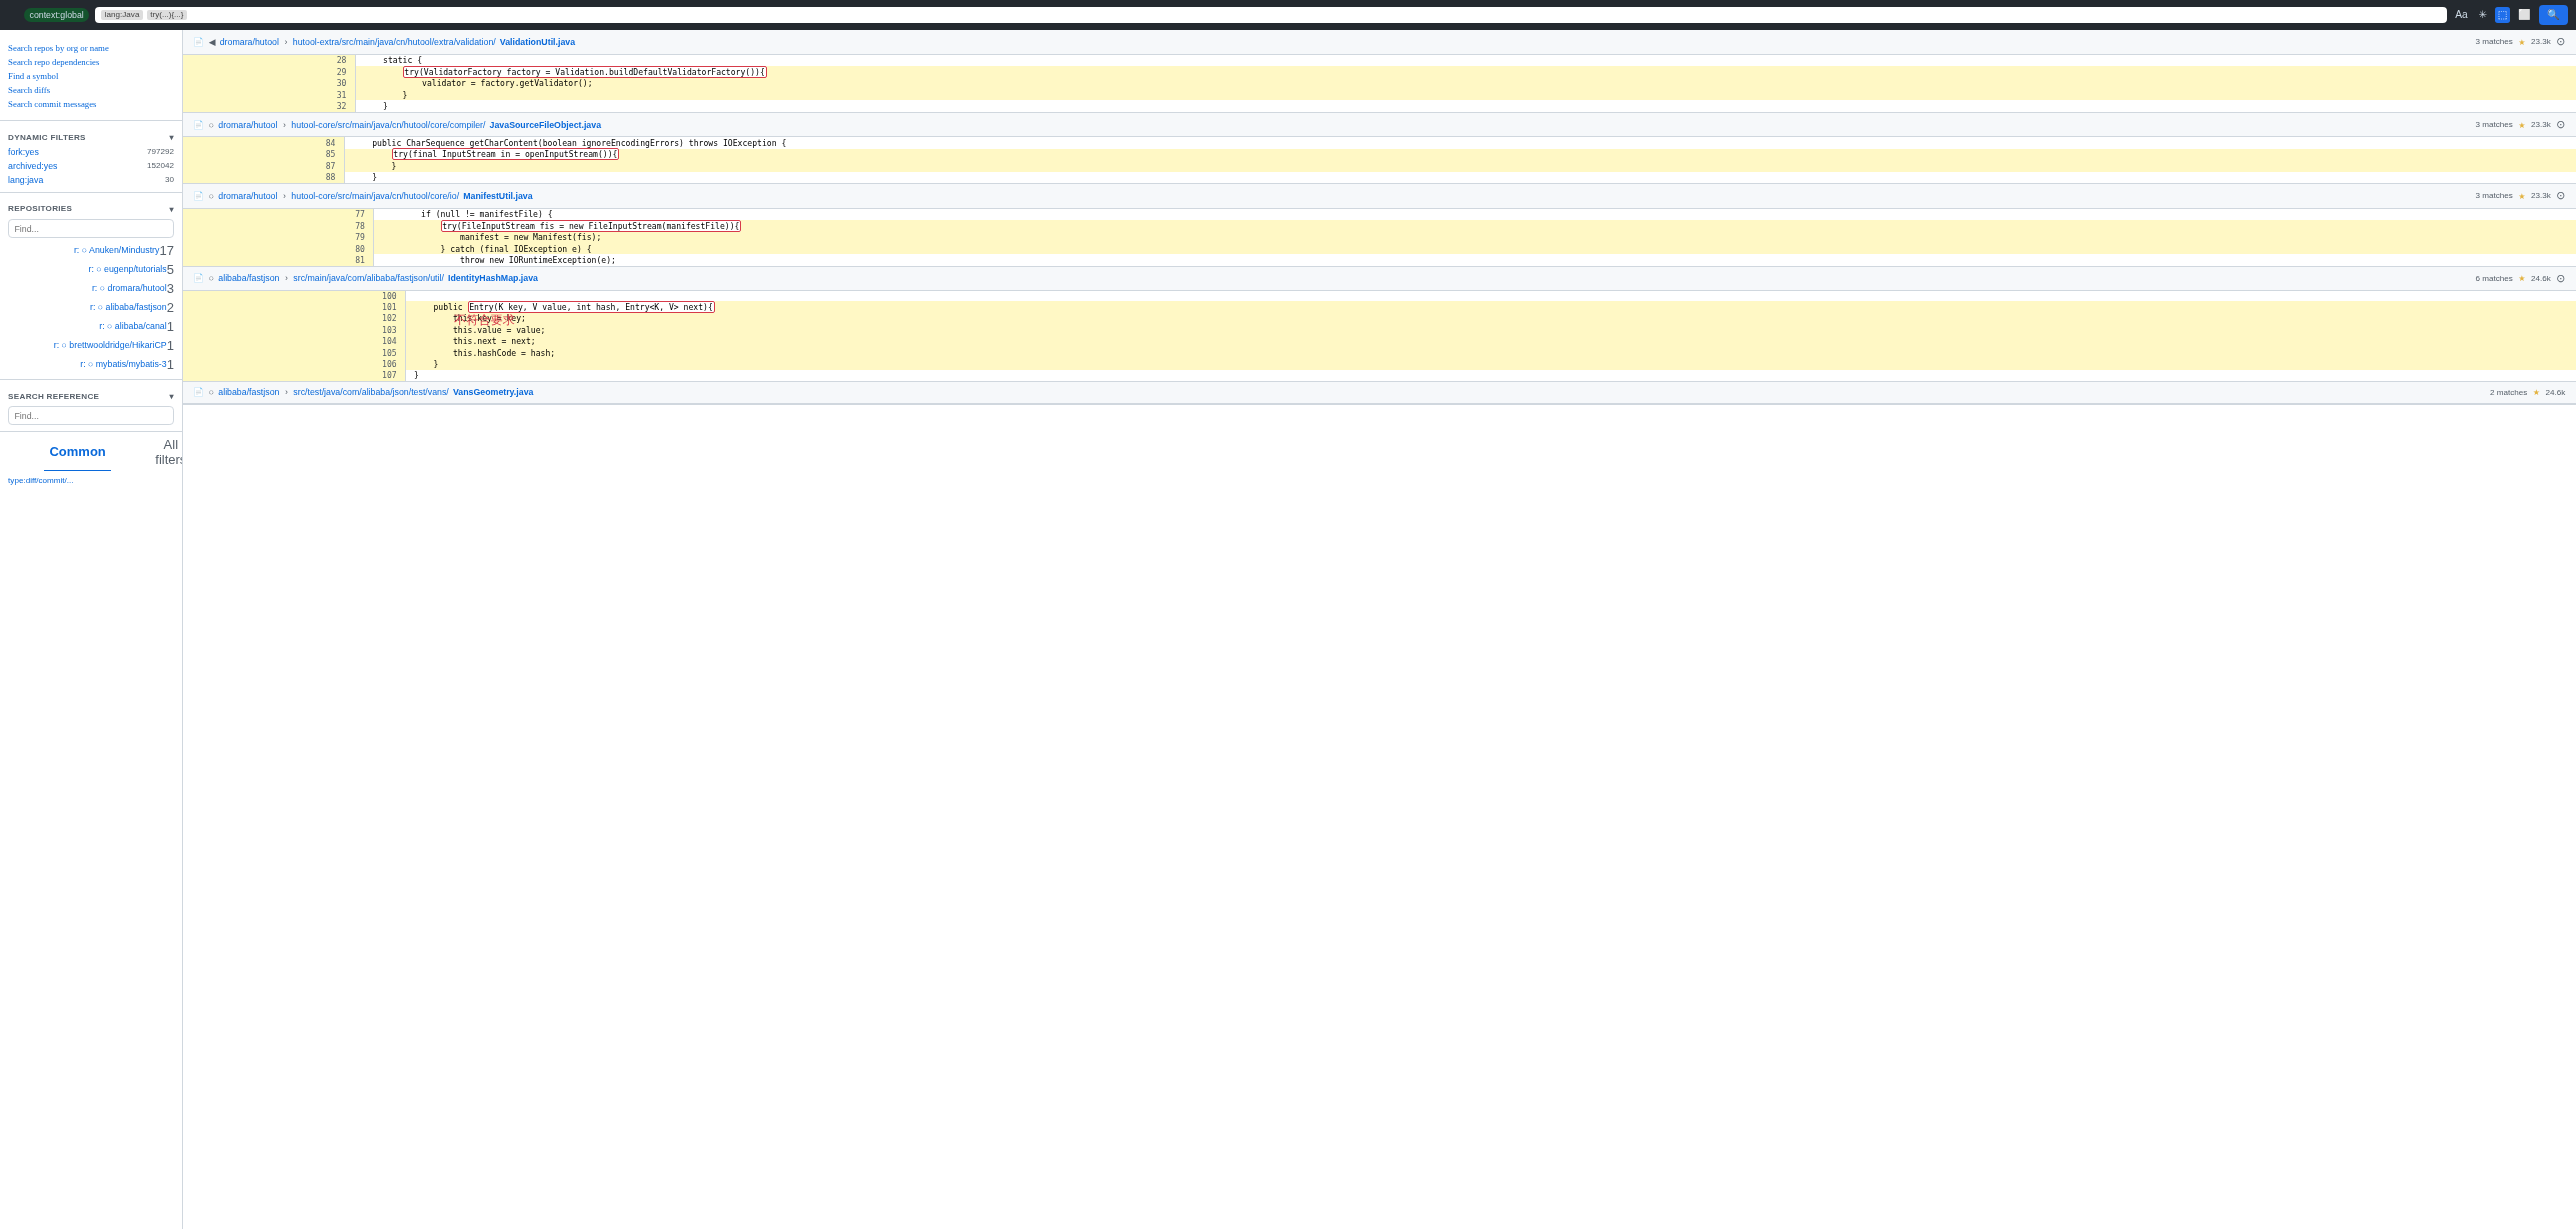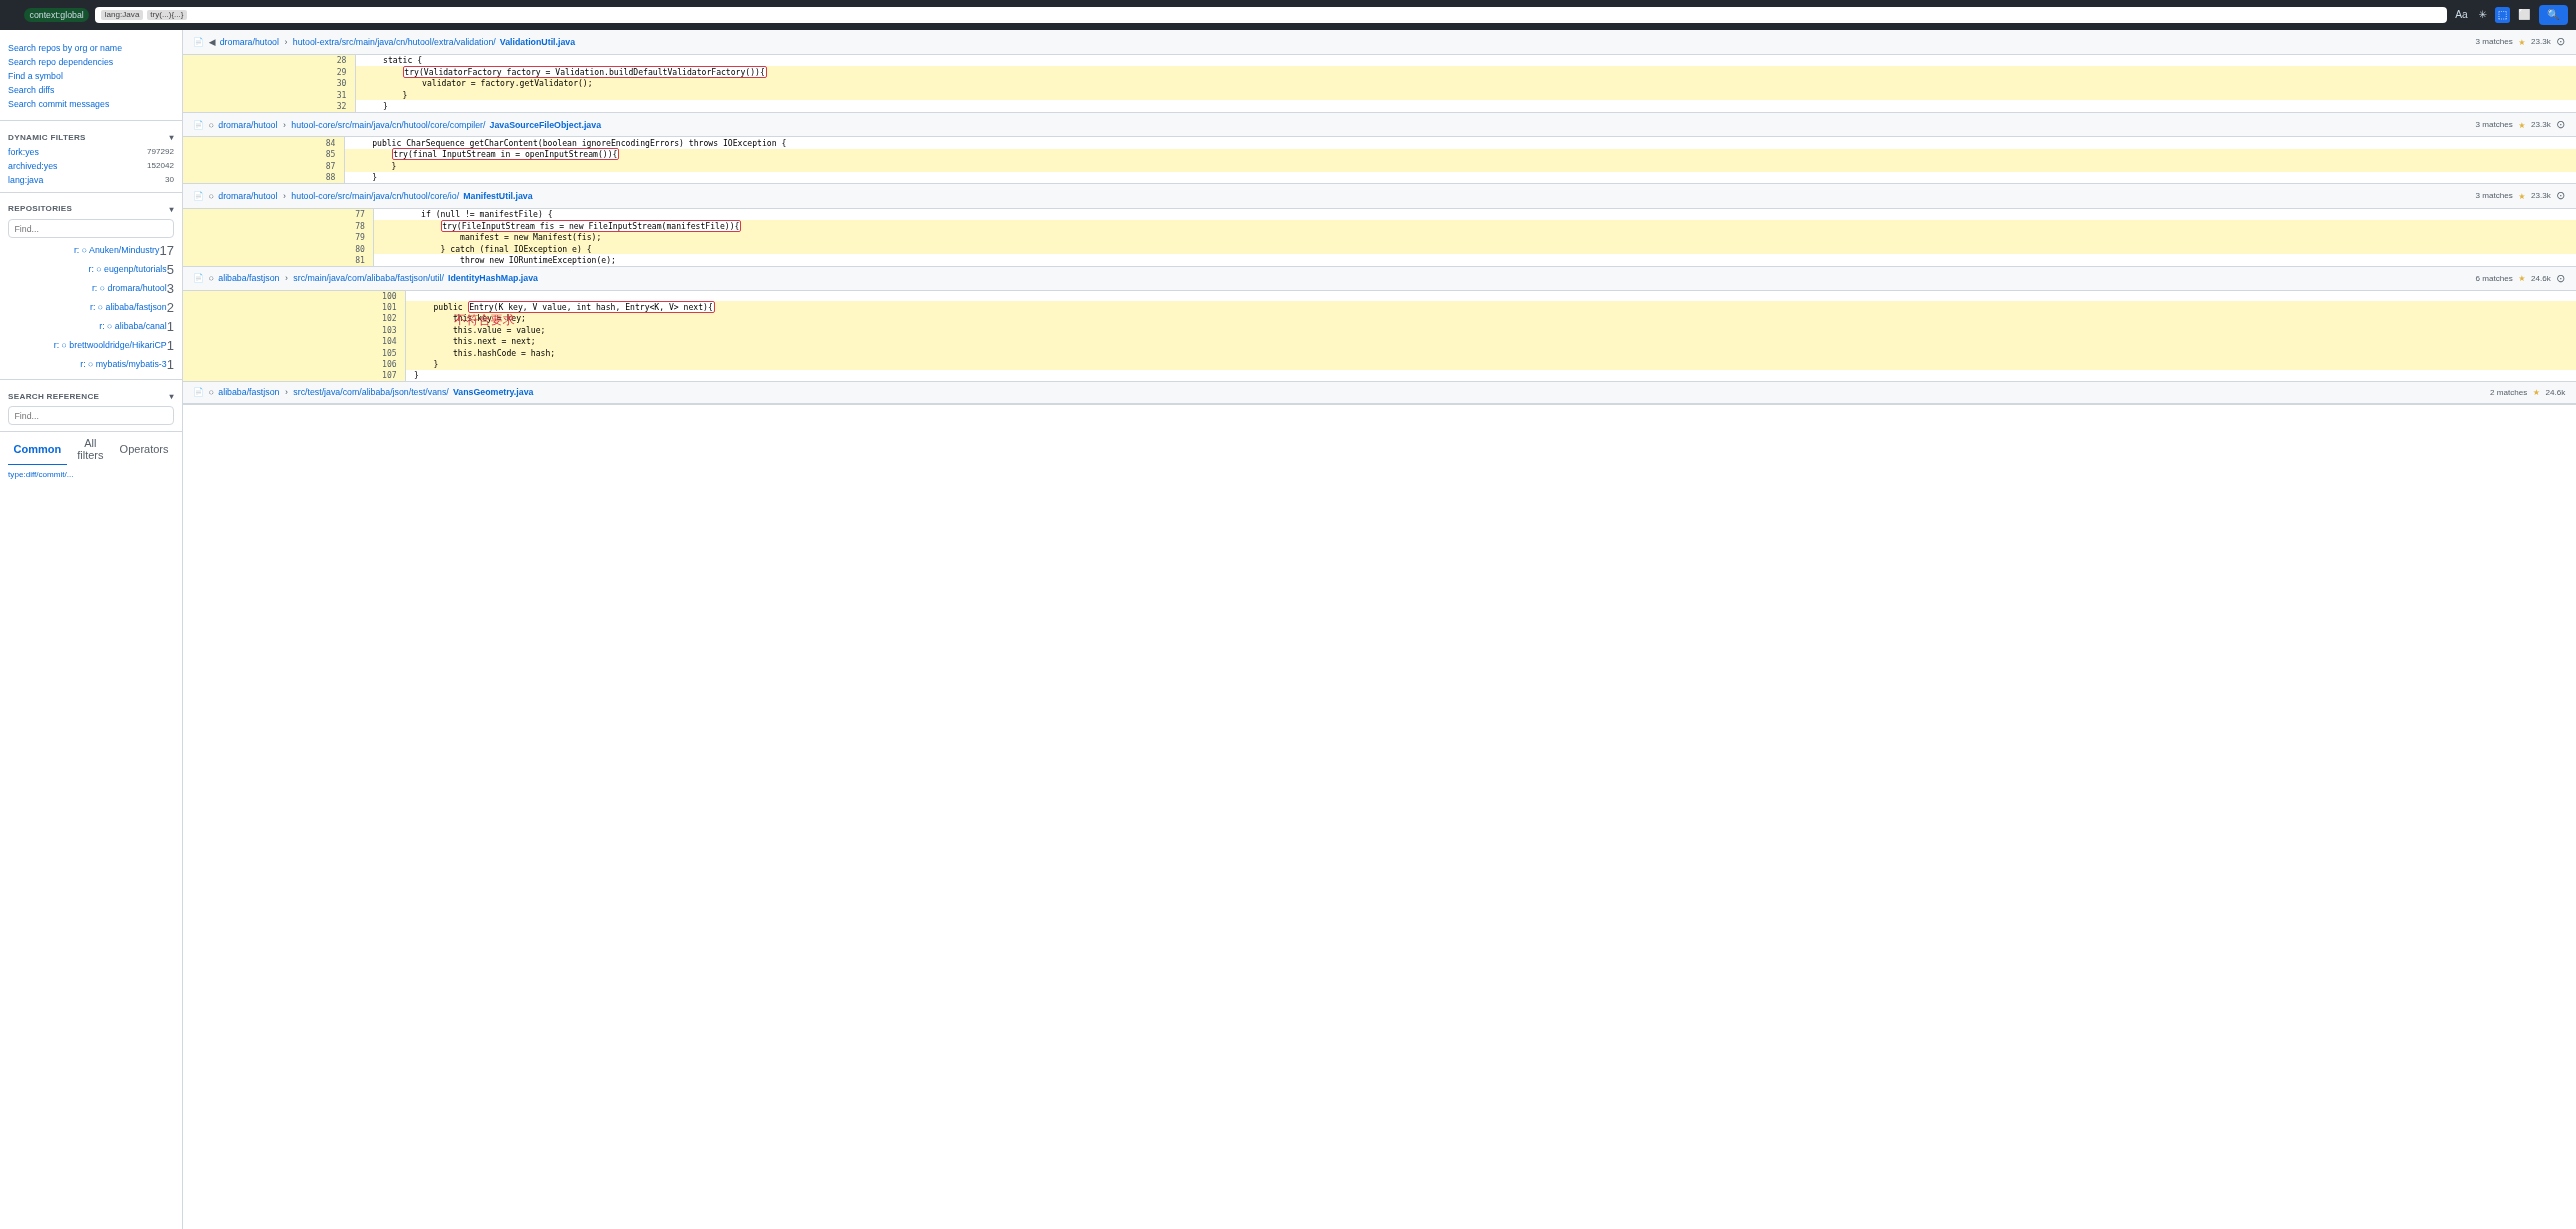--- a/index.html
+++ b/index.html
@@ -14,33 +14,33 @@
     .top-icons { display: flex; gap: 5.4px; align-items: center; }
     .top-icon-btn { background: none; border: none; color: #cdd9e5; cursor: pointer; font-size: 10.2px; padding: 2.7px; border-radius: 2.7px; }
     .top-icon-btn.active { background: #1f6feb; color: #fff; }
     .search-btn { background: #1f6feb; border: none; color: #fff; border-radius: 4.1px; padding: 4.1px 8.1px; cursor: pointer; font-size: 10.2px; }
 
     
     .main-layout { display: flex; flex: 1; overflow: hidden; }
 
     
     .sidebar { width: 183px; flex-shrink: 0; border-right: 0.7px solid #d0d7de; overflow-y: auto; padding: 6.8px 0; }
-    .sidebar-section { padding: 4.1px 8.1px; }
+    .sidebar-section { padding: 4.1px 8.1px; font-family: Liberation Serif, serif; }
     .sidebar-link { color: #0969da; font-size: 8.8px; display: block; padding: 2px 0; cursor: pointer; text-decoration: none; }
     .sidebar-section-header { display: flex; justify-content: space-between; align-items: center; padding: 5.4px 8.1px 2.7px; font-size: 8.1px; font-weight: 600; color: #57606a; text-transform: uppercase; letter-spacing: 0.3px; }
     .filter-row { display: flex; justify-content: space-between; align-items: center; padding: 2px 8.1px; font-size: 8.8px; }
     .filter-key { color: #0969da; cursor: pointer; }
     .filter-val { color: #57606a; font-size: 8.1px; }
     .repo-search { margin: 2.7px 8.1px; padding: 3.4px 5.4px; border: 0.7px solid #d0d7de; border-radius: 4.1px; font-size: 8.8px; width: calc(100% - 16.3px); outline: none; }
     .repo-row { display: flex; justify-content: flex-end; align-items: center; padding: 2px 8.1px; font-size: 8.8px; }
     .repo-name { color: #0969da; cursor: pointer; }
     .repo-count { color: #57606a; font-size: 13px; }
     .divider { border: none; border-top: 0.7px solid #d0d7de; margin: 5.4px 0; }
     .tab-row { display: flex; gap: 2.7px; padding: 2.7px 8.1px; border-top: 0.7px solid #d0d7de; margin-top: 2.7px; }
-    .tab-btn { padding: 2.7px 5.4px; font-size: 11px; border: none; background: none; cursor: pointer; color: #57606a; border-bottom: 1.4px solid transparent; }
+    .tab-btn { padding: 2.7px 5.4px; font-size: 13px; border: none; background: none; cursor: pointer; color: #57606a; border-bottom: 1.4px solid transparent; margin-left: 36px; }
     .tab-btn.active { color: #0969da; border-bottom: 1.4px solid #0969da; font-weight: 600; }
     .sidebar-type { color: #0969da; font-size: 8.1px; padding: 2.7px 8.1px; cursor: pointer; }
 
     
     .results { flex: 1; overflow-y: auto; padding: 0; }
     .result-block { border-bottom: 0.7px solid #d0d7de; padding: 0; }
     .result-header { display: flex; justify-content: space-between; align-items: center; padding: 5.4px 10.8px; background: #f6f8fa; border-bottom: 0.7px solid #d0d7de; font-size: 8.8px; }
     .result-header-left { display: flex; align-items: center; gap: 4.1px; flex-wrap: wrap; }
     .result-header-right { display: flex; align-items: center; gap: 5.4px; font-size: 8.1px; color: #57606a; white-space: nowrap; }
     .result-path { color: #0969da; cursor: pointer; }

